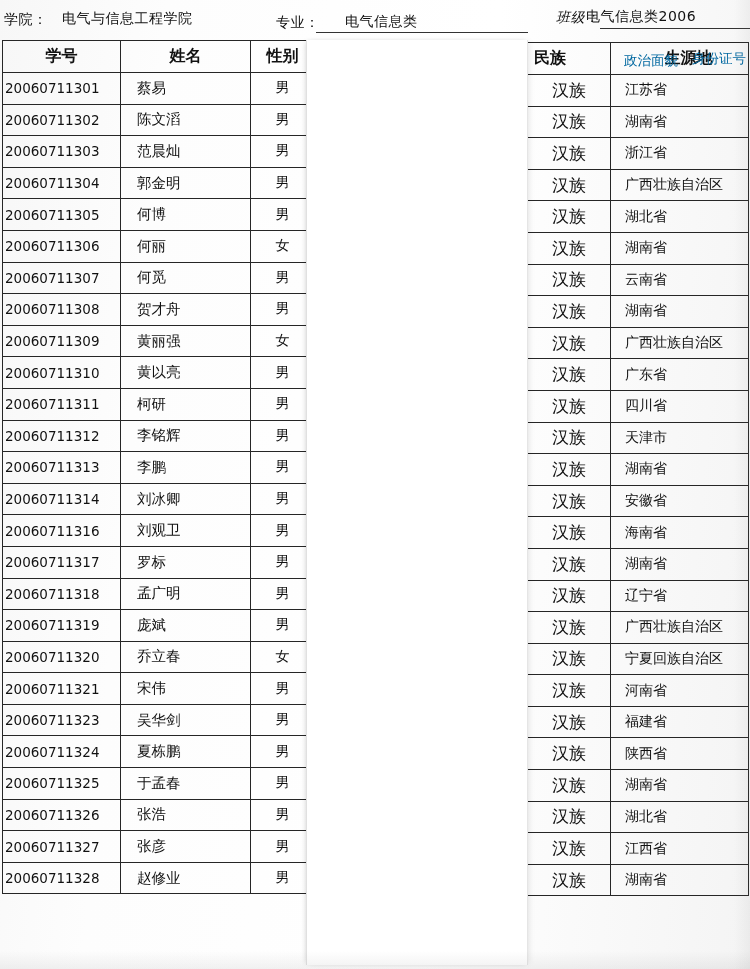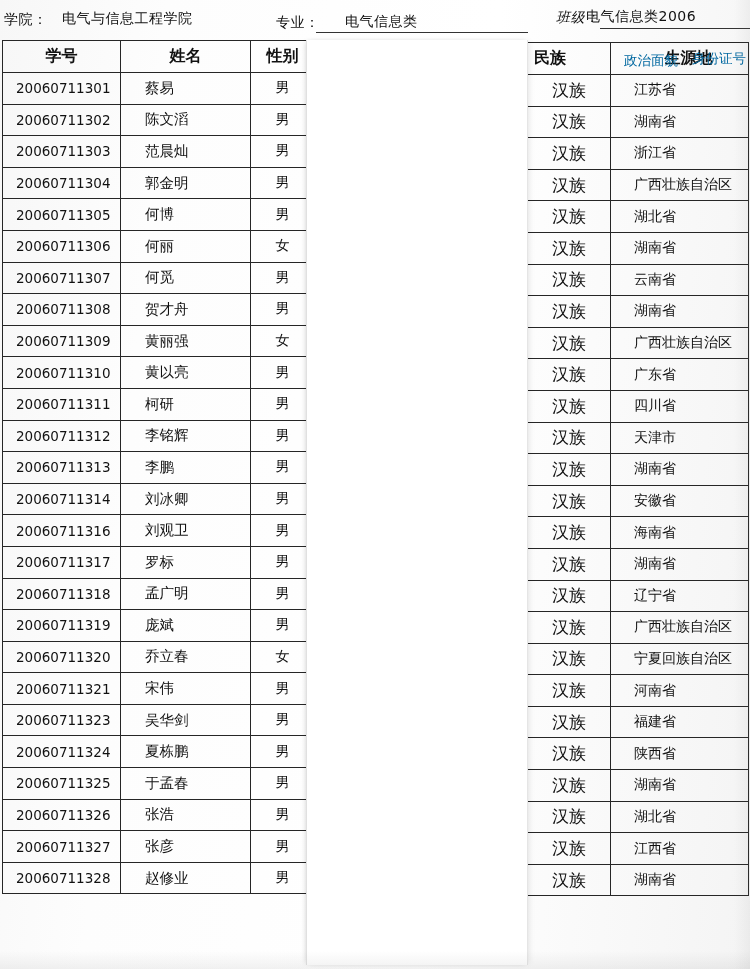--- a/index.html
+++ b/index.html
@@ -86,35 +86,35 @@
   
   .left-table {
     position: absolute;
     top: 0;
     left: 2px;
     width: 312px;
   }
   .left-table col.c-id   { width: 118px; }
   .left-table col.c-name { width: 130px; }
   .left-table col.c-sex  { width: 64px; }
-  .left-table td.id   { text-align: left;   padding-left: 13px; font-size: 13.5px; }
-  .left-table td.name { text-align: left;   padding-left: 24px; font-size: 14.5px; }
+  .left-table td.id   { text-align: left;   padding-left: 2px; font-size: 13.5px; }
+  .left-table td.name { text-align: left;   padding-left: 16px; font-size: 14.5px; }
   .left-table td.sex  { text-align: center; font-size: 14px; }
 
   
   .right-table {
     position: absolute;
     top: 2px;
     left: 524px;
     width: 224px;
   }
   .right-table col.c-eth { width: 86px; }
   .right-table col.c-ori { width: 138px; }
   .right-table td.eth { text-align: center; padding-left: 9px; font-size: 17px; }
-  .right-table td.ori { text-align: left; padding-left: 23px; font-size: 14px; margin-top: 44px; }
+  .right-table td.ori { text-align: left; padding-left: 14px; font-size: 14px; margin-top: 44px; }
   .right-table th.eth-h { text-align: left; padding-left: 9px; font-family: Liberation Mono, monospace; }
   .right-table th.ori-h { text-align: center; padding-left: 24px; }
 
   
   .fold {
     position: absolute;
     top: 0px;
     left: 306px;
     width: 222px;
     height: 925px;

